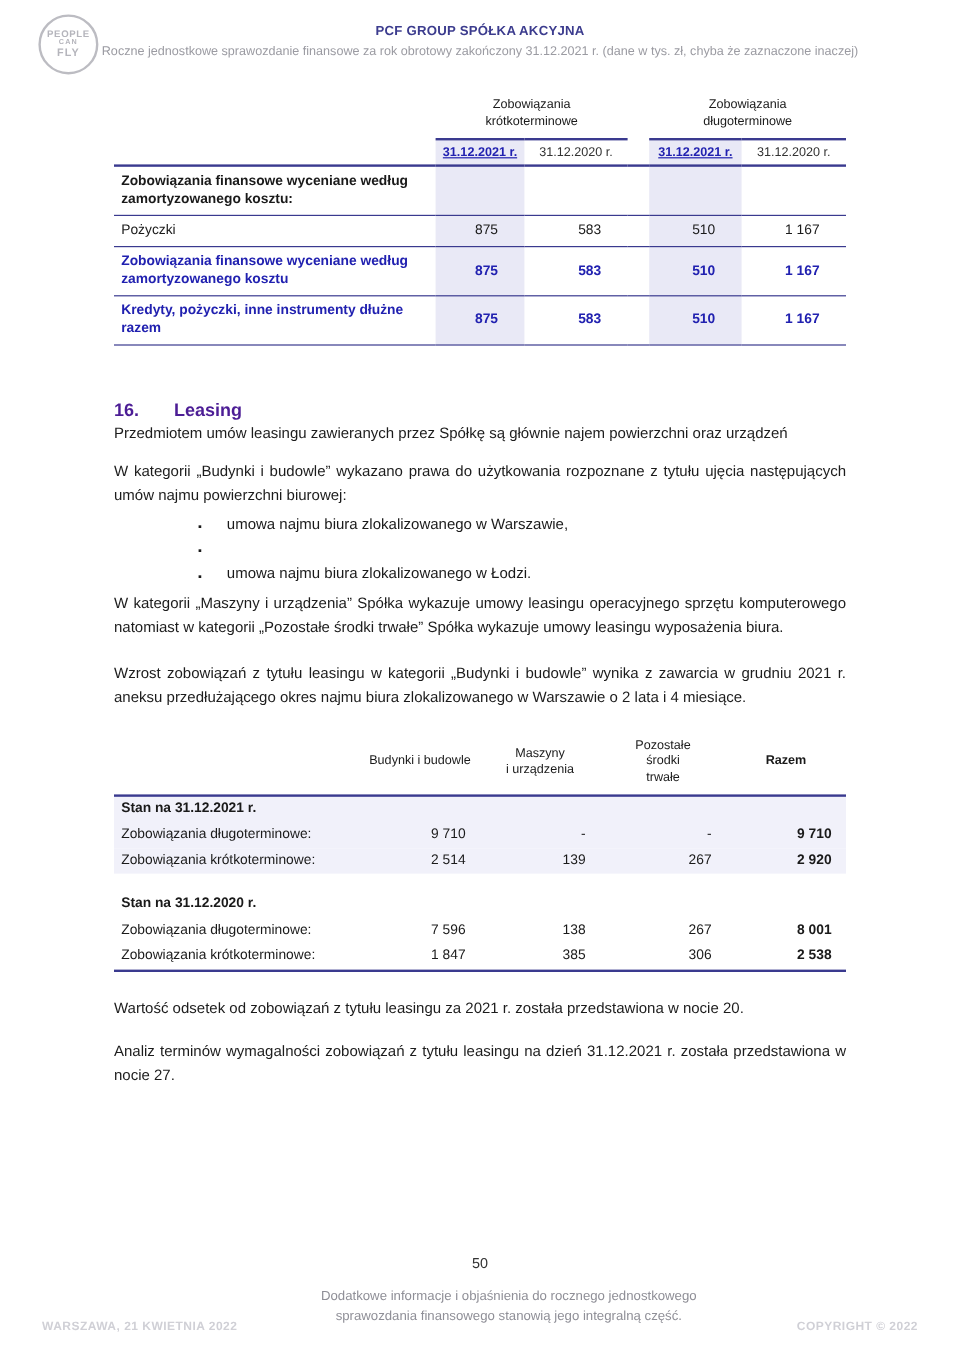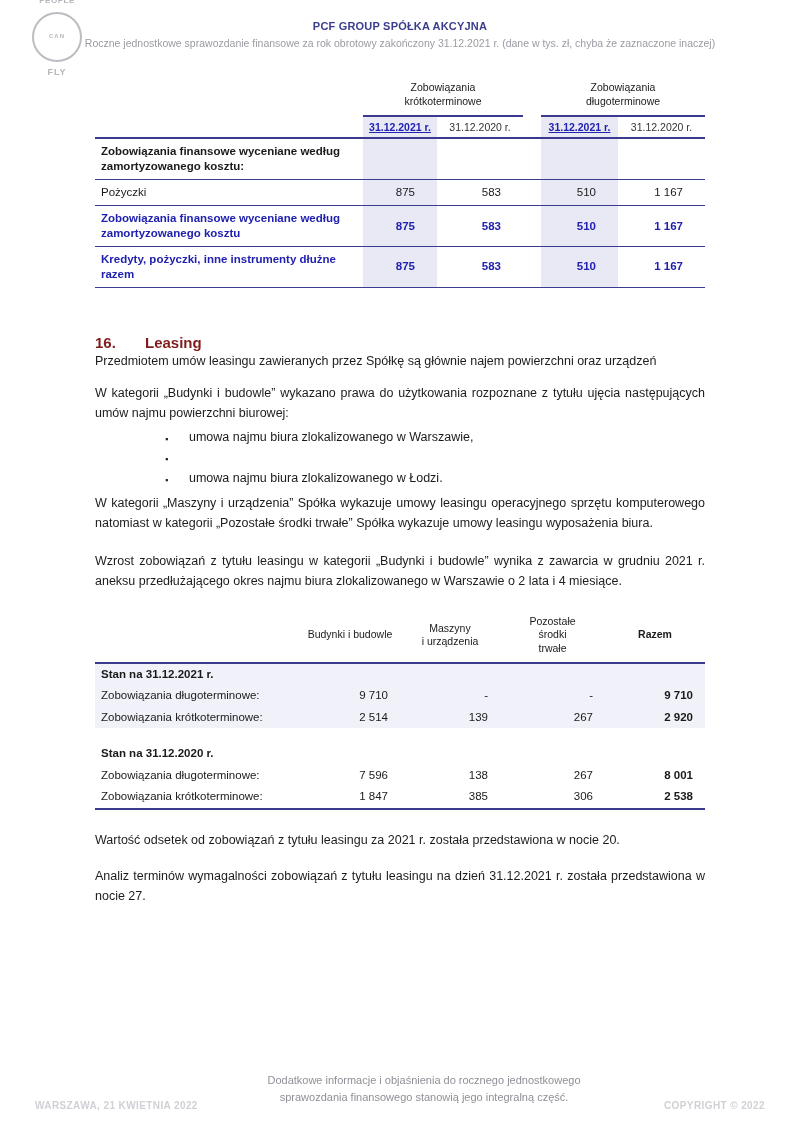--- a/index.html
+++ b/index.html
@@ -12,21 +12,21 @@
   }
   .page { position: relative; width: 800px; height: 1131px; overflow: hidden; background:#fff; }
 
   
   .header { position: relative; padding-top: 20px; text-align: center; }
   .logo {
     position: absolute; left: 32px; top: 12px;
     width: 50px; height: 50px; border-radius: 50%;
     border: 2px solid #bcbcc2; color: #b5b5bc;
     display: flex; flex-direction: column; align-items: center; justify-content: center;
-    line-height: 1.05; font-weight: bold; gap: 28px;
+    line-height: 1.05; font-weight: bold;
   }
   .logo .l1 { font-size: 8px; letter-spacing: 0.5px; }
   .logo .l2 { font-size: 6px; letter-spacing: 1px; }
   .logo .l3 { font-size: 9px; letter-spacing: 1px; }
   .company { font-size: 11px; font-weight: bold; color: #3c3c8e; letter-spacing: 0.2px; }
   .subtitle { font-size: 10.5px; color: #9b9ba2; margin-top: 5px; }
 
   
   .content { padding: 0 95px; }
 
@@ -47,21 +47,21 @@
     padding: 4px 1px; border-bottom: 2px solid #3a3a8f; color: #333; }
   .t1 .dates-row th.hl { background: #e9e9f6; color: #2121b0; font-weight: bold; text-decoration: underline; }
   .t1 tbody td { padding: 5px 6px; border-bottom: 1px solid #3a3a8f; line-height: 1.3;
     vertical-align: middle; }
   .t1 tbody td.num { text-align: right; padding-right: 22px; }
   .t1 tbody td.hl { background: #e9e9f6; }
   .t1 tr.row-boldblack td.lbl { font-weight: bold; color: #1a1a1a; }
   .t1 tr.row-blue td { color: #2121b0; font-weight: bold; }
 
   
-  .section-heading { display: flex; margin-top: 46px; font-size: 15px; font-weight: bold; color: #7f1d1d; }
+  .section-heading { display: flex; margin-top: 46px; font-size: 15px; font-weight: bold; color: #4c1d95; }
   .section-heading .num { width: 50px; }
 
   
   .para { font-size: 12.5px; line-height: 1.6; color: #1c1c1c; margin: 0; }
   .p1 { }
   .p2 { margin-top: 12px; text-align: justify; }
   .p3 { margin-top: 4px; text-align: justify; }
   .p4 { margin-top: 18px; text-align: justify; }
   .p5 { margin-top: 20px; }
   .p6 { margin-top: 16px; text-align: justify; }
@@ -273,19 +273,20 @@
           <td class="num bold">2 538</td>
         </tr>
       </tbody>
     </table>
 
     <p class="para p5">Wartość odsetek od zobowiązań z tytułu leasingu za 2021 r. została przedstawiona w nocie 20.</p>
     <p class="para p6">Analiz terminów wymagalności zobowiązań z tytułu leasingu na dzień 31.12.2021 r. została przedstawiona w nocie 27.</p>
 
   </div>
 
+  <div class="pagenum">50</div>
   <div class="footnote">
     <span>Dodatkowe informacje i objaśnienia do rocznego jednostkowego sprawozdania finansowego stanowią jego integralną część.</span>
   </div>
   <div class="bottom-left">WARSZAWA, 21 KWIETNIA 2022</div>
   <div class="bottom-right">COPYRIGHT  © 2022</div>
 
 </div>
 
 </body></html>

